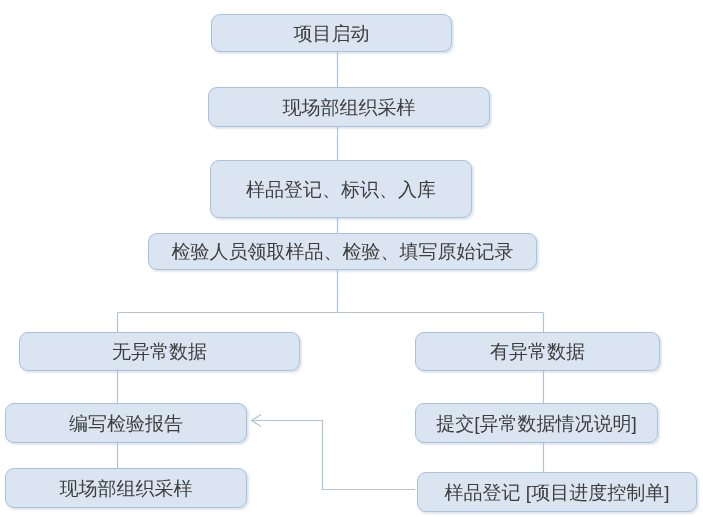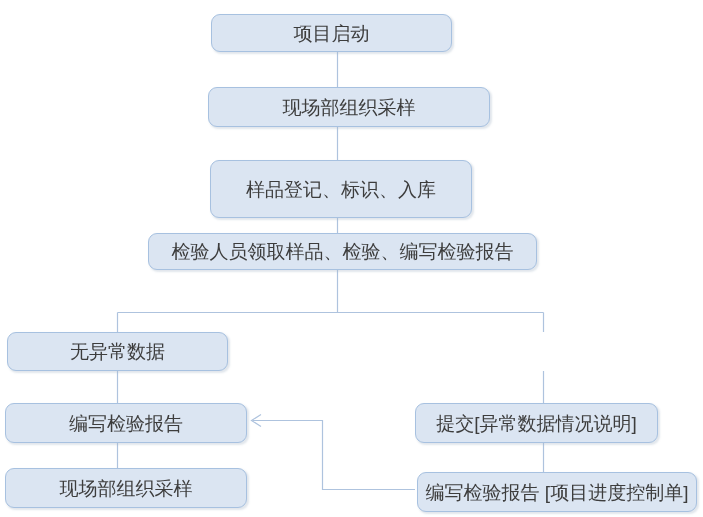--- a/index.html
+++ b/index.html
@@ -35,21 +35,21 @@
     color: #3d3d3d;
     font-size: 19px;
     line-height: 1;
     white-space: nowrap;
     text-align: center;
   }
   #n0 { left: 211px; top: 14px;  width: 241px; height: 38px; }
   #n1 { left: 208px; top: 87px;  width: 282px; height: 40px; }
   #n2 { left: 198px; top: 160px; width: 262px; height: 58px; margin-left: 12px; }
   #n3 { left: 148px; top: 233px; width: 389px; height: 37px; }
-  #n4 { left: 7px;   top: 332px; width: 221px; height: 39px; }
+  #n4 { left: 19px;   top: 332px; width: 281px; height: 39px; }
   #n5 { left: 415px; top: 332px; width: 245px; height: 39px; }
   #n6 { left: 5px;   top: 403px; width: 242px; height: 40px; }
   #n7 { left: 415px; top: 403px; width: 243px; height: 40px; }
   #n8 { left: 5px;   top: 468px; width: 242px; height: 40px; }
   #n9 { left: 417px; top: 472px; width: 280px; height: 40px; }
   .connector {
     stroke: #aec3de;
     stroke-width: 1.2;
     fill: none;
   }
@@ -76,20 +76,21 @@
     <line class="connector" x1="543.5" y1="371" x2="543.5" y2="403"></line>
     <line class="connector" x1="543.5" y1="443" x2="543.5" y2="472"></line>
 
     <polyline class="connector" points="415,489.5 322.5,489.5 322.5,420.5 253,420.5"></polyline>
     <polyline class="connector" points="261,414.5 251.5,420.5 261,426.5"></polyline>
   </svg>
 
   <div class="node" id="n0">项目启动</div>
   <div class="node" id="n1">现场部组织采样</div>
   <div class="node" id="n2">样品登记、标识、入库</div>
-  <div class="node" id="n3">检验人员领取样品、检验、编写检验报告</div>
+  <div class="node" id="n3">检验人员领取样品、检验、填写原始记录</div>
   <div class="node" id="n4">无异常数据</div>
+  <div class="node" id="n5">有异常数据</div>
   <div class="node" id="n7">提交[异常数据情况说明]</div>
   <div class="node" id="n6">编写检验报告</div>
   <div class="node" id="n8">现场部组织采样</div>
-  <div class="node" id="n9">编写检验报告 [项目进度控制单]</div>
+  <div class="node" id="n9">样品登记 [项目进度控制单]</div>
 
 </div>
 
 </body></html>

